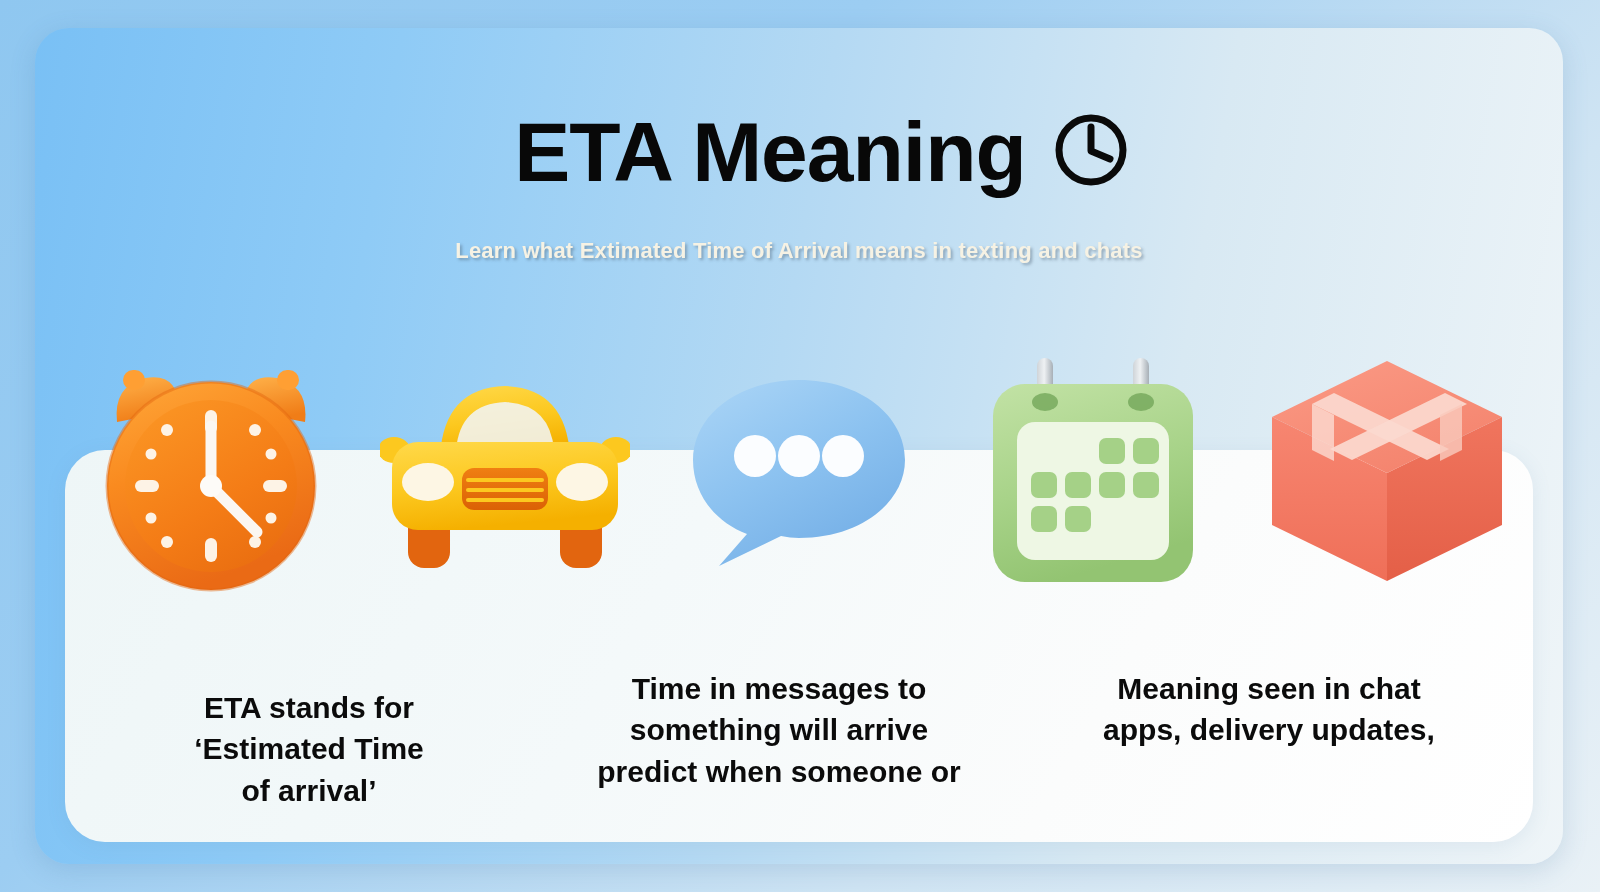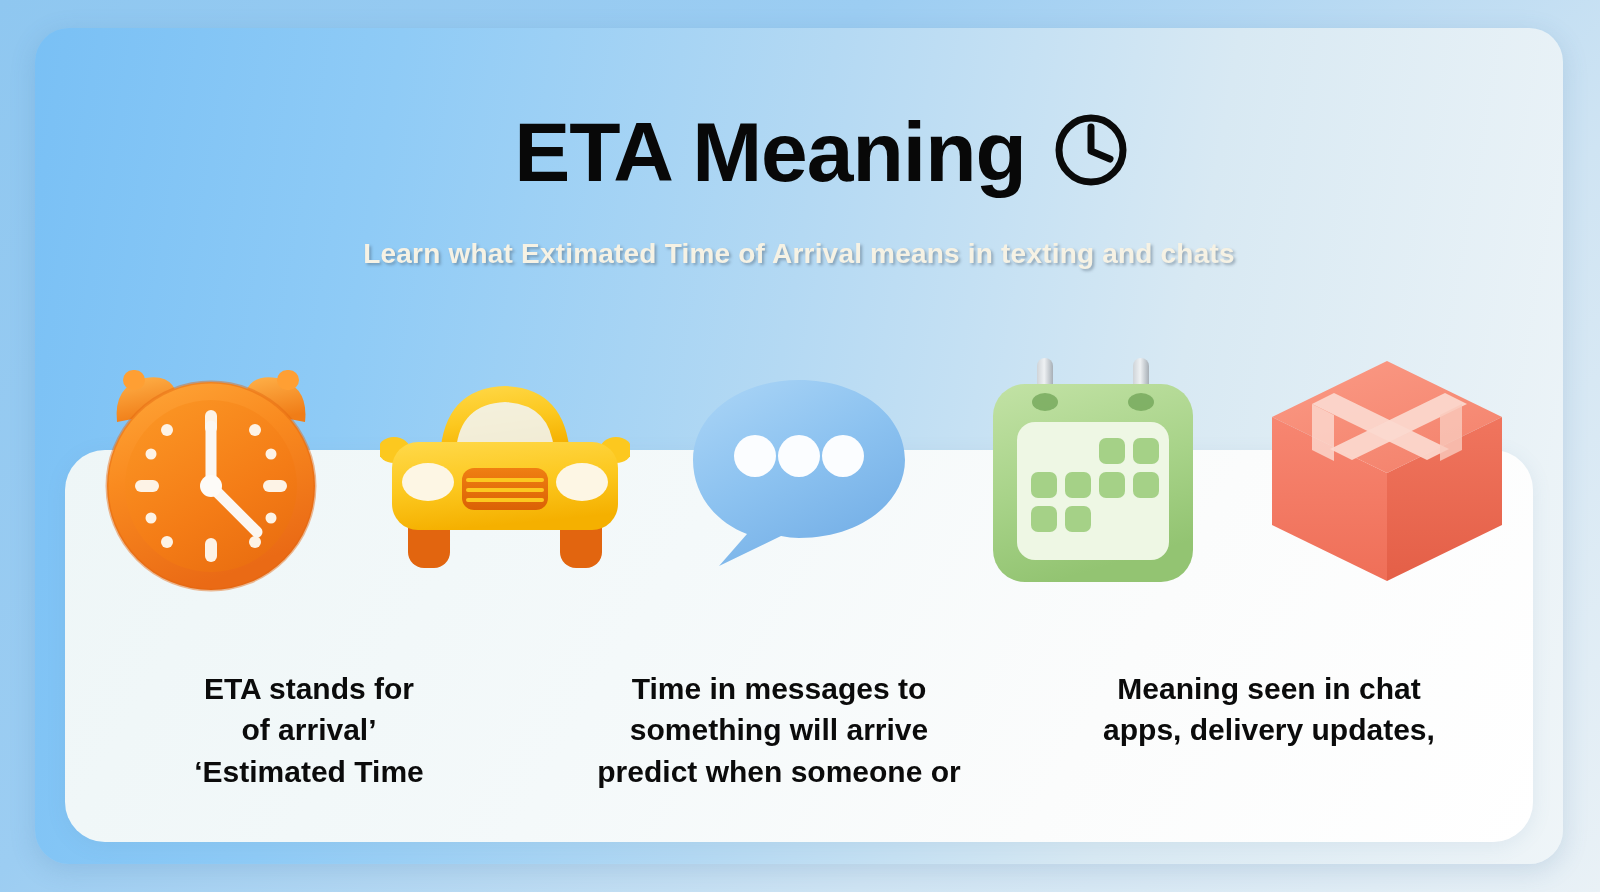--- a/index.html
+++ b/index.html
@@ -43,21 +43,21 @@
     letter-spacing:-1px;
     line-height:1;
     white-space:nowrap;
   }
   .title-clock-icon { display:block; }
 
   .subtitle {
     position:absolute;
     top:210px; left:0; width:100%;
     text-align:center;
-    font-size:28px;
+    font-size:22px;
     font-weight:bold;
     color:#f6f2e4;
     letter-spacing:.2px;
     text-shadow:2px 2px 3px rgba(70,90,110,.45);
     white-space:nowrap;
   }
 
   
   .content-panel {
     position:absolute;
@@ -95,21 +95,21 @@
   }
   .caption-col {
     width:470px;
     text-align:center;
     font-size:30px;
     font-weight:bold;
     line-height:1.38;
     color:#0b0b0b;
     padding:0 22px;
   }
-  .caption-col.col-1 { width:440px; }
+  .caption-col.col-1 { width:440px;margin-top:19px; }
   .caption-col.col-2 { width:500px; }
   .caption-col.col-3 { width:480px; }
 </style>
 </head>
 <body>
 
 <div class="infographic-card">
 
   <div class="header-zone">
 
@@ -321,22 +321,22 @@
           <path d="M200 49 L178 60 L178 106 L200 95 Z" fill="#f9c9bc" opacity=".82"></path>
         </svg>
       </span>
     </div>
   </div>
 
   <div class="caption-row">
 
     <div class="caption-col col-1">
       <div>ETA stands for</div>
+      <div>‘Estimated Time</div>
       <div>of arrival’</div>
-      <div>‘Estimated Time</div>
     </div>
 
     <div class="caption-col col-2">
       <div>Time in messages to</div>
       <div>something will arrive</div>
       <div>predict when someone or</div>
     </div>
 
     <div class="caption-col col-3">
       <div>Meaning seen in chat</div>

